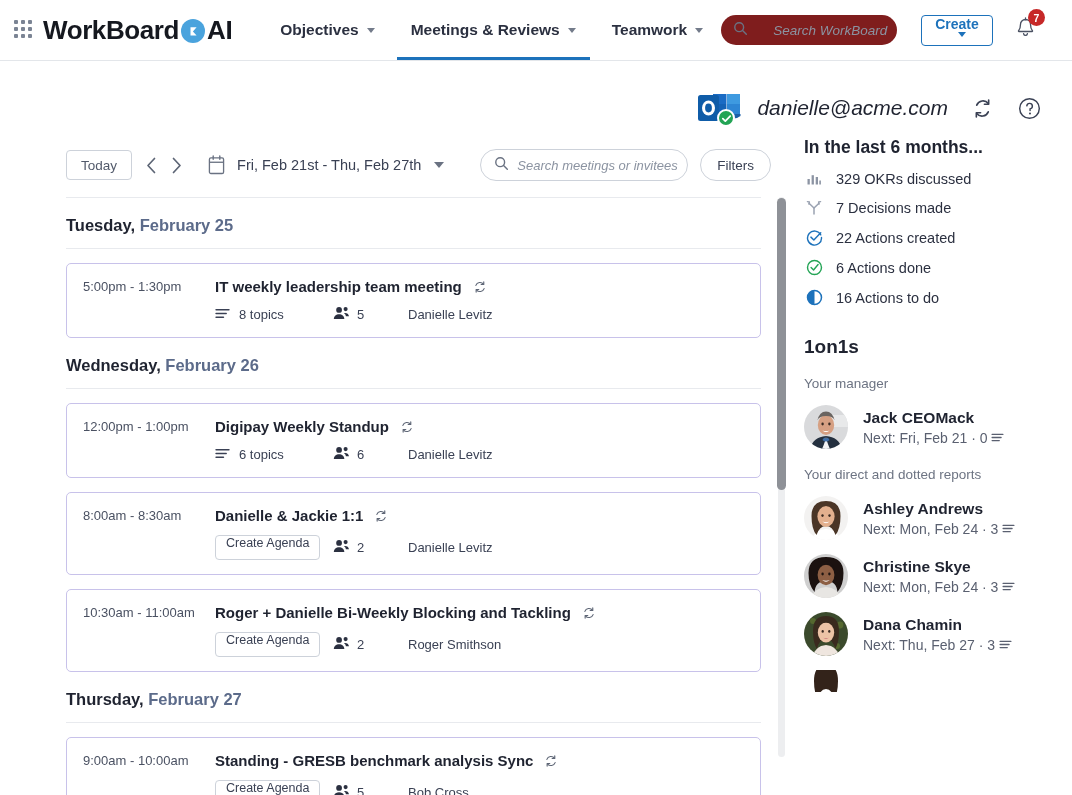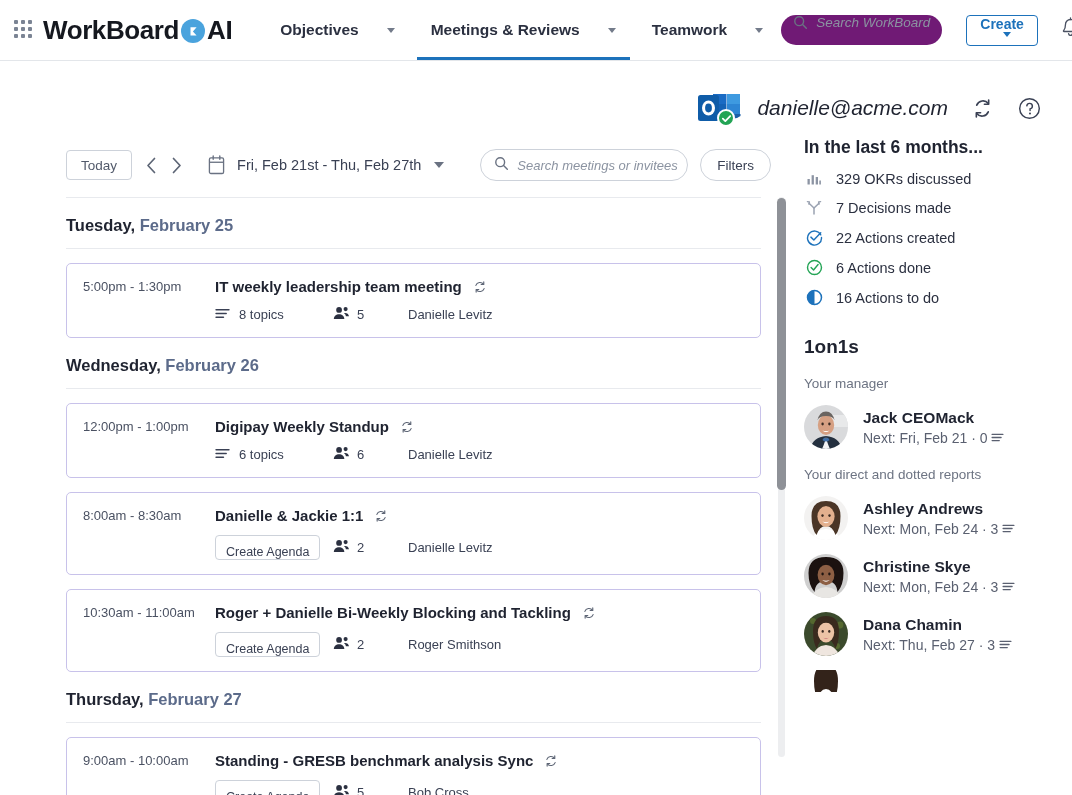--- a/index.html
+++ b/index.html
@@ -52,45 +52,45 @@
   .navtab {
     position: relative;
     height: 100%;
     display: flex; align-items: center;
     padding: 0 18px;
     font-size: 15.5px;
     font-weight: bold;
     color: #2b3040;
     cursor: pointer;
     white-space: nowrap;
-    gap: 20px;
   }
   .navtab .caret {
     margin-left: 8px;
     border-left: 4.5px solid transparent;
     border-right: 4.5px solid transparent;
     border-top: 5px solid #737b8a;
     display: inline-block;
   }
   .navtab.active::after {
     content: "";
     position: absolute;
     left: 4px; right: 4px; bottom: 0;
     height: 3px;
     background: #1d72bb;
   }
 
   .searchbox {
     margin-left: auto;
     width: 176px; height: 30px;
-    background: #701a75;
+    background: #7f1d1d;
     border-radius: 16px;
-    display: flex; align-items: flex-start;
+    display: flex; align-items: center;
     padding: 0 12px;
     cursor: text;
+    gap: 17px;
   }
   .searchbox .ph {
     font-size: 13.5px; font-style: italic; color: #8b93a1;
     margin-left: 8px; white-space: nowrap;
   }
   .create-btn {
     margin-left: 24px;
     height: 31px;
     border: 1px solid #1d72bb;
     border-radius: 4px;
@@ -229,21 +229,21 @@
   .mrow2 .spacer { width: 132px; flex: none; }
   .topics {
     display: flex; align-items: center;
     font-size: 13px; color: #3a4154;
   }
   .topics .tx { margin-left: 9px; }
   .agenda-btn {
     height: 25px;
     border: 1px solid #cdd2da; border-radius: 4px;
     background: #fff; color: #3a4154; font-size: 12.5px;
-    padding: 0 10px; display: flex; align-items: flex-end; cursor: pointer;
+    padding: 0 10px; display: flex; align-items: flex-start; cursor: pointer;
     white-space: nowrap;
   }
   .ppl {
     display: flex; align-items: center;
     font-size: 13px; color: #3a4154;
     margin-left: 0;
   }
   .ppl .px { margin-left: 7px; }
   .owner { font-size: 13px; color: #3a4154; white-space: nowrap; }
 

